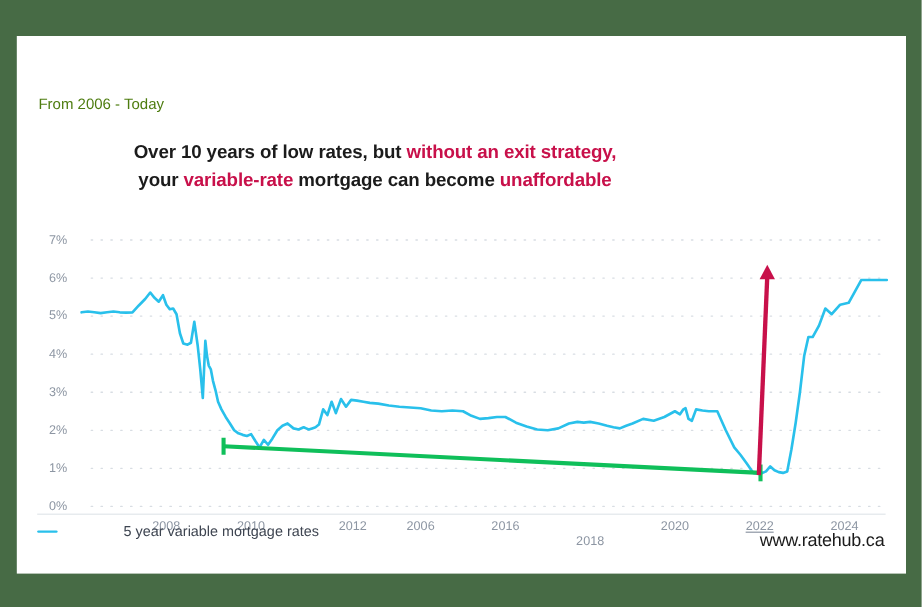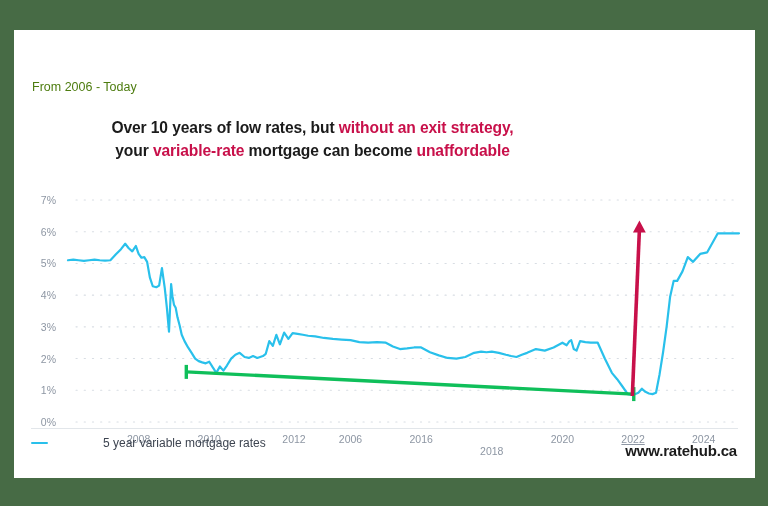--- a/index.html
+++ b/index.html
@@ -95,21 +95,21 @@
   #legend .lbl {
     font-size: 12px;
     color: #3d4450;
     padding-left: 48px;
   }
   #footer {
     position: absolute;
     right: 18px;
     top: 412px;
     font-size: 15px;
-    font-weight: bold;
+    font-weight: normal;
     color: #1b1b1b;
     letter-spacing: -0.2px;
   }
   #sep {
     position: absolute;
     left: 17px;
     top: 398px;
     width: 707px;
     height: 1px;
     background: #e2e6ea;

